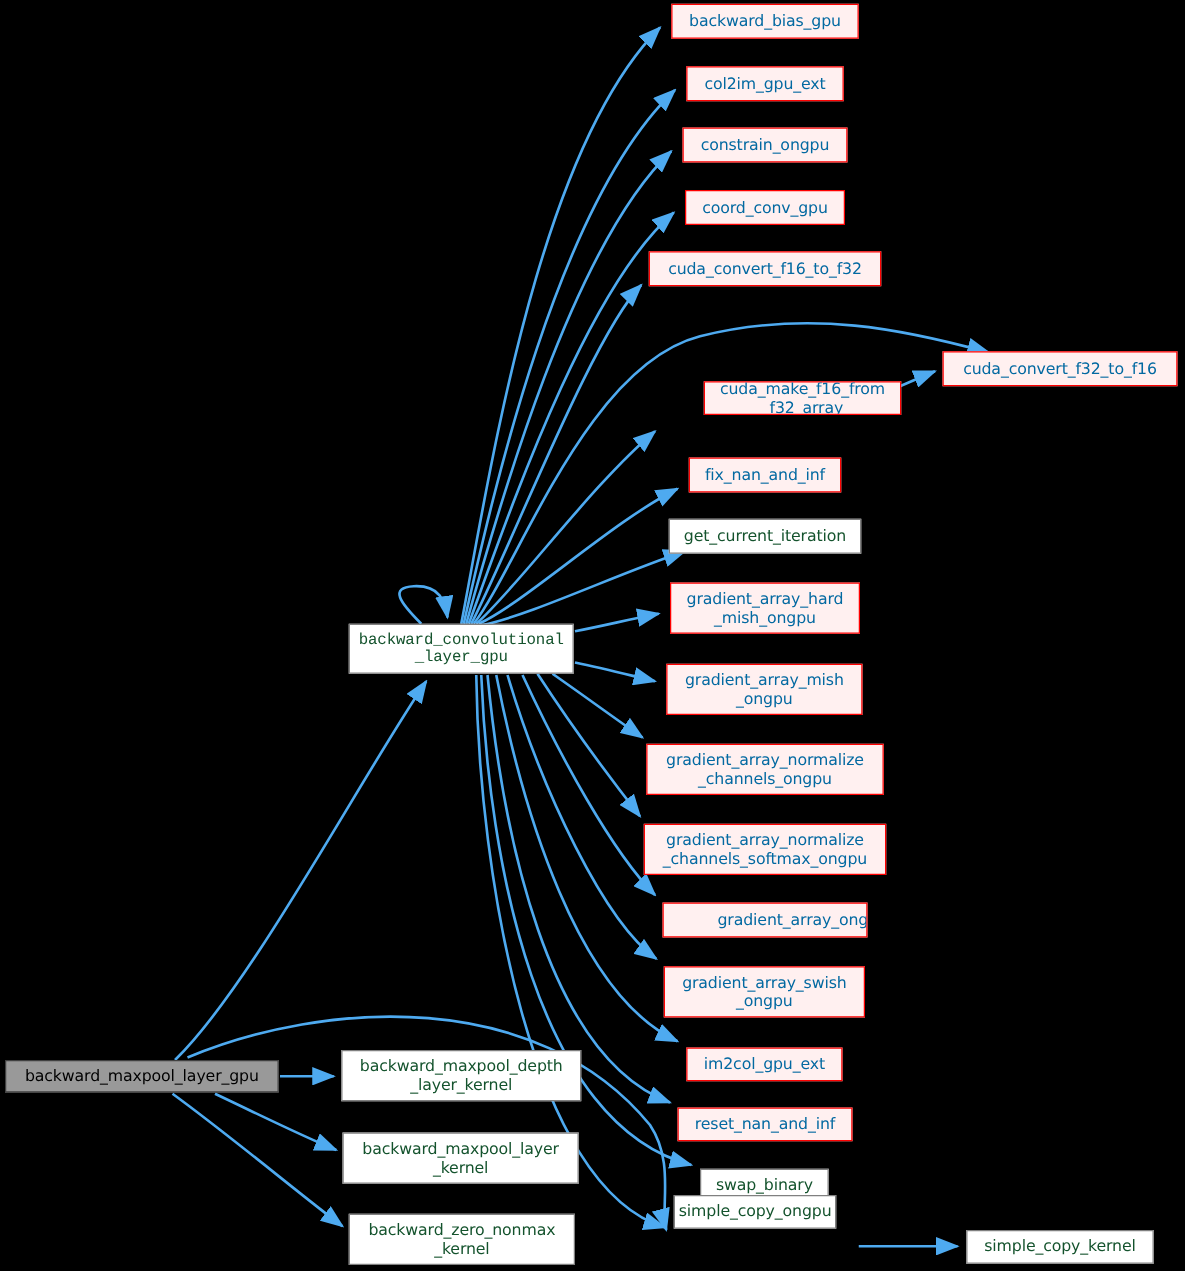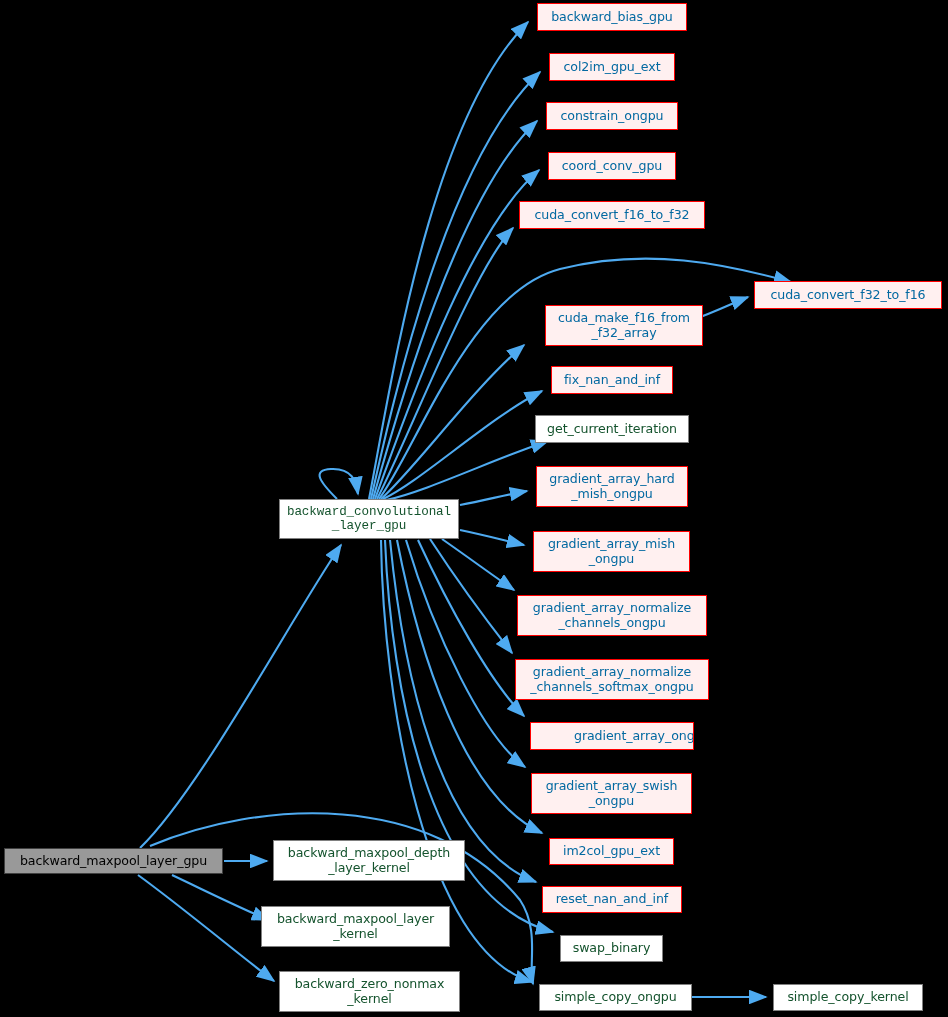--- a/index.html
+++ b/index.html
@@ -110,45 +110,45 @@
       <path d="M687,997 C718,997 745,997 766,997"></path>
     </g>
   </svg>
 
   <div id="nodes-layer">
       <div class="node current" style="left: 4px; top: 848px; width: 219px; height: 26px; font-size: 12.6px;"><span class="node-label">backward_maxpool_layer_gpu</span></div>
       <div class="node plain" style="left: 279px; top: 499px; width: 180px; height: 40px; font-size: 12.6px; font-family: Liberation Mono, monospace;"><span class="node-label">backward_convolutional
 _layer_gpu</span></div>
       <div class="node plain" style="left: 273px; top: 840px; width: 192px; height: 41px; font-size: 12.6px;"><span class="node-label">backward_maxpool_depth
 _layer_kernel</span></div>
-      <div class="node plain" style="left: 261px; top: 906px; width: 189px; height: 41px; font-size: 12.6px;"><span class="node-label">backward_maxpool_layer
+      <div class="node plain" style="left: 274px; top: 906px; width: 189px; height: 41px; font-size: 12.6px;"><span class="node-label">backward_maxpool_layer
 _kernel</span></div>
       <div class="node plain" style="left: 279px; top: 971px; width: 181px; height: 41px; font-size: 12.6px;"><span class="node-label">backward_zero_nonmax
 _kernel</span></div>
       <div class="node red" style="left: 537px; top: 3px; width: 150px; height: 28px; font-size: 12.6px;"><span class="node-label">backward_bias_gpu</span></div>
       <div class="node red" style="left: 549px; top: 53px; width: 126px; height: 28px; font-size: 12.6px;"><span class="node-label">col2im_gpu_ext</span></div>
       <div class="node red" style="left: 546px; top: 102px; width: 132px; height: 28px; font-size: 12.6px;"><span class="node-label">constrain_ongpu</span></div>
       <div class="node red" style="left: 548px; top: 152px; width: 128px; height: 28px; font-size: 12.6px;"><span class="node-label">coord_conv_gpu</span></div>
       <div class="node red" style="left: 519px; top: 201px; width: 186px; height: 28px; font-size: 12.6px;"><span class="node-label">cuda_convert_f16_to_f32</span></div>
       <div class="node red" style="left: 754px; top: 281px; width: 188px; height: 28px; font-size: 12.6px;"><span class="node-label">cuda_convert_f32_to_f16</span></div>
-      <div class="node red" style="left: 545px; top: 305px; width: 158px; height: 41px; font-size: 12.6px;"><span class="node-label">cuda_make_f16_from
+      <div class="node red" style="left: 563px; top: 305px; width: 158px; height: 27px; font-size: 12.6px;"><span class="node-label">cuda_make_f16_from
 _f32_array</span></div>
       <div class="node red" style="left: 551px; top: 366px; width: 122px; height: 28px; font-size: 12.6px;"><span class="node-label">fix_nan_and_inf</span></div>
       <div class="node plain" style="left: 535px; top: 415px; width: 154px; height: 28px; font-size: 12.6px;"><span class="node-label">get_current_iteration</span></div>
       <div class="node red" style="left: 536px; top: 466px; width: 152px; height: 41px; font-size: 12.6px;"><span class="node-label">gradient_array_hard
 _mish_ongpu</span></div>
       <div class="node red" style="left: 533px; top: 531px; width: 157px; height: 41px; font-size: 12.6px;"><span class="node-label">gradient_array_mish
 _ongpu</span></div>
       <div class="node red" style="left: 517px; top: 595px; width: 190px; height: 41px; font-size: 12.6px;"><span class="node-label">gradient_array_normalize
 _channels_ongpu</span></div>
       <div class="node red" style="left: 515px; top: 659px; width: 194px; height: 41px; font-size: 12.6px;"><span class="node-label">gradient_array_normalize
 _channels_softmax_ongpu</span></div>
       <div class="node red" style="left: 530px; top: 722px; width: 164px; height: 28px; font-size: 12.6px; padding-left: 40px;"><span class="node-label">gradient_array_ongpu</span></div>
       <div class="node red" style="left: 531px; top: 773px; width: 161px; height: 41px; font-size: 12.6px;"><span class="node-label">gradient_array_swish
 _ongpu</span></div>
       <div class="node red" style="left: 549px; top: 838px; width: 125px; height: 27px; font-size: 12.6px;"><span class="node-label">im2col_gpu_ext</span></div>
       <div class="node red" style="left: 542px; top: 886px; width: 140px; height: 27px; font-size: 12.6px; justify-content: center;"><span class="node-label">reset_nan_and_inf</span></div>
       <div class="node plain" style="left: 560px; top: 935px; width: 103px; height: 27px; font-size: 12.6px;"><span class="node-label">swap_binary</span></div>
-      <div class="node plain" style="left: 539px; top: 984px; width: 153px; height: 27px; font-size: 12.6px;"><span class="node-label">simple_copy_ongpu</span></div>
+      <div class="node plain" style="left: 539px; top: 956px; width: 130px; height: 27px; font-size: 12.6px;"><span class="node-label">simple_copy_ongpu</span></div>
       <div class="node plain" style="left: 773px; top: 984px; width: 150px; height: 27px; font-size: 12.6px;"><span class="node-label">simple_copy_kernel</span></div>
     </div>
 
 </div>
 
 </body></html>

